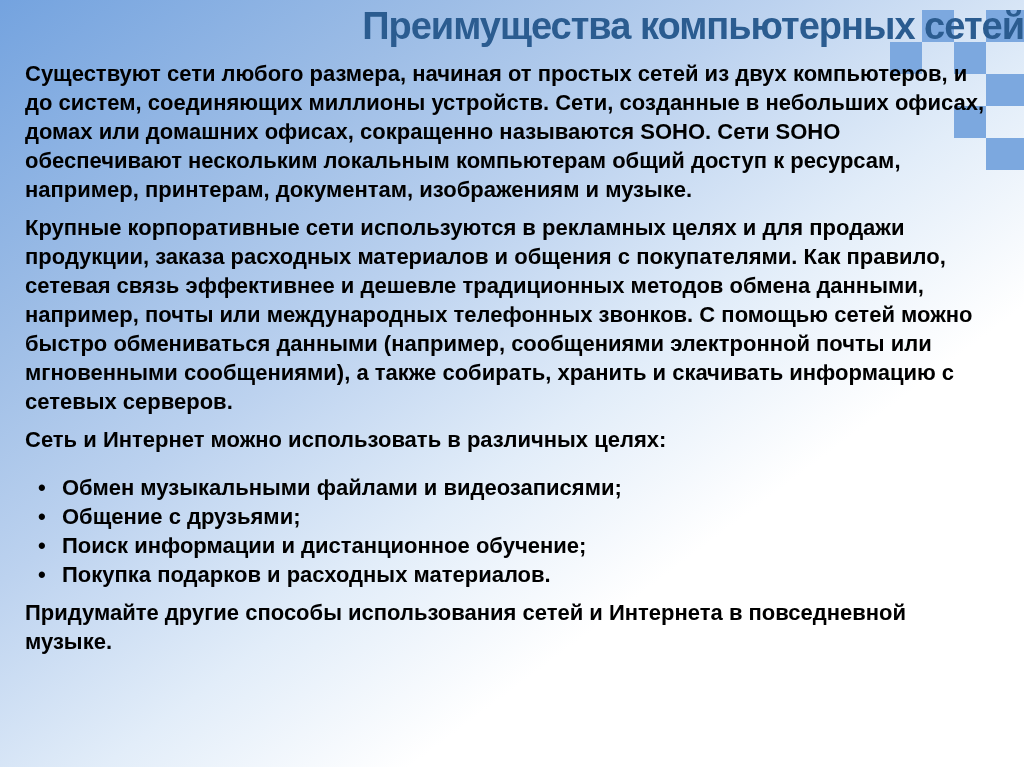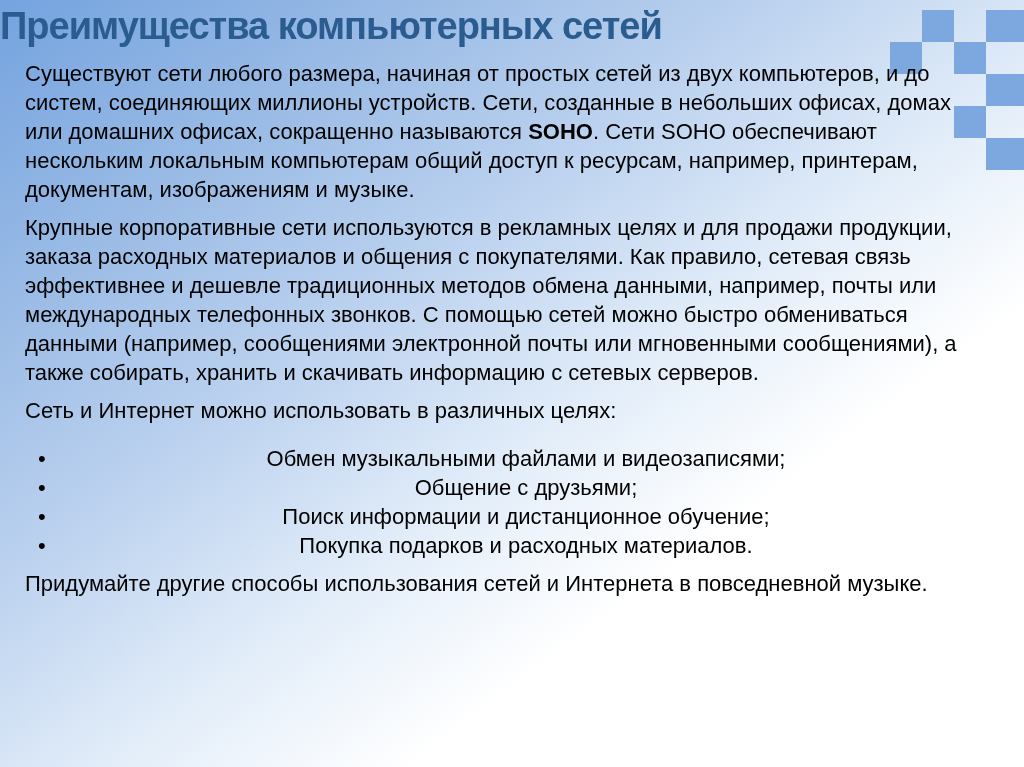--- a/index.html
+++ b/index.html
@@ -23,39 +23,40 @@
   .sq:nth-child(4) { left: 954px; top: 42px; }
   .sq:nth-child(5) { left: 986px; top: 74px; width: 38px; }
   .sq:nth-child(6) { left: 954px; top: 106px; }
   .sq:nth-child(7) { left: 986px; top: 138px; width: 38px; }
 
   .title {
     position: relative;
     z-index: 2;
     margin: 0;
     padding-top: 3px;
-    text-align: left;
+    text-align: right;
     font-size: 38px;
     line-height: 47px;
     font-weight: bold;
     letter-spacing: -1px;
     color: #2b5c90;
   }
 
   .body {
     position: relative;
     z-index: 2;
     padding: 9px 34px 0 25px;
     font-size: 22px;
     line-height: 29px;
+    font-weight: bold;
   }
   .body p { margin: 0 0 9px 0; }
   .body p.tight { margin-bottom: 19px; }
 
-  ul.uses { margin: 0 0 9px 0; padding: 0; list-style: none; text-align: center; }
+  ul.uses { margin: 0 0 9px 0; padding: 0; list-style: none; }
   ul.uses li { position: relative; padding-left: 37px; }
   ul.uses li::before {
     content: "\2022";
     position: absolute;
     left: 13px;
     top: 0;
   }
 </style>
 </head>
 <body>

